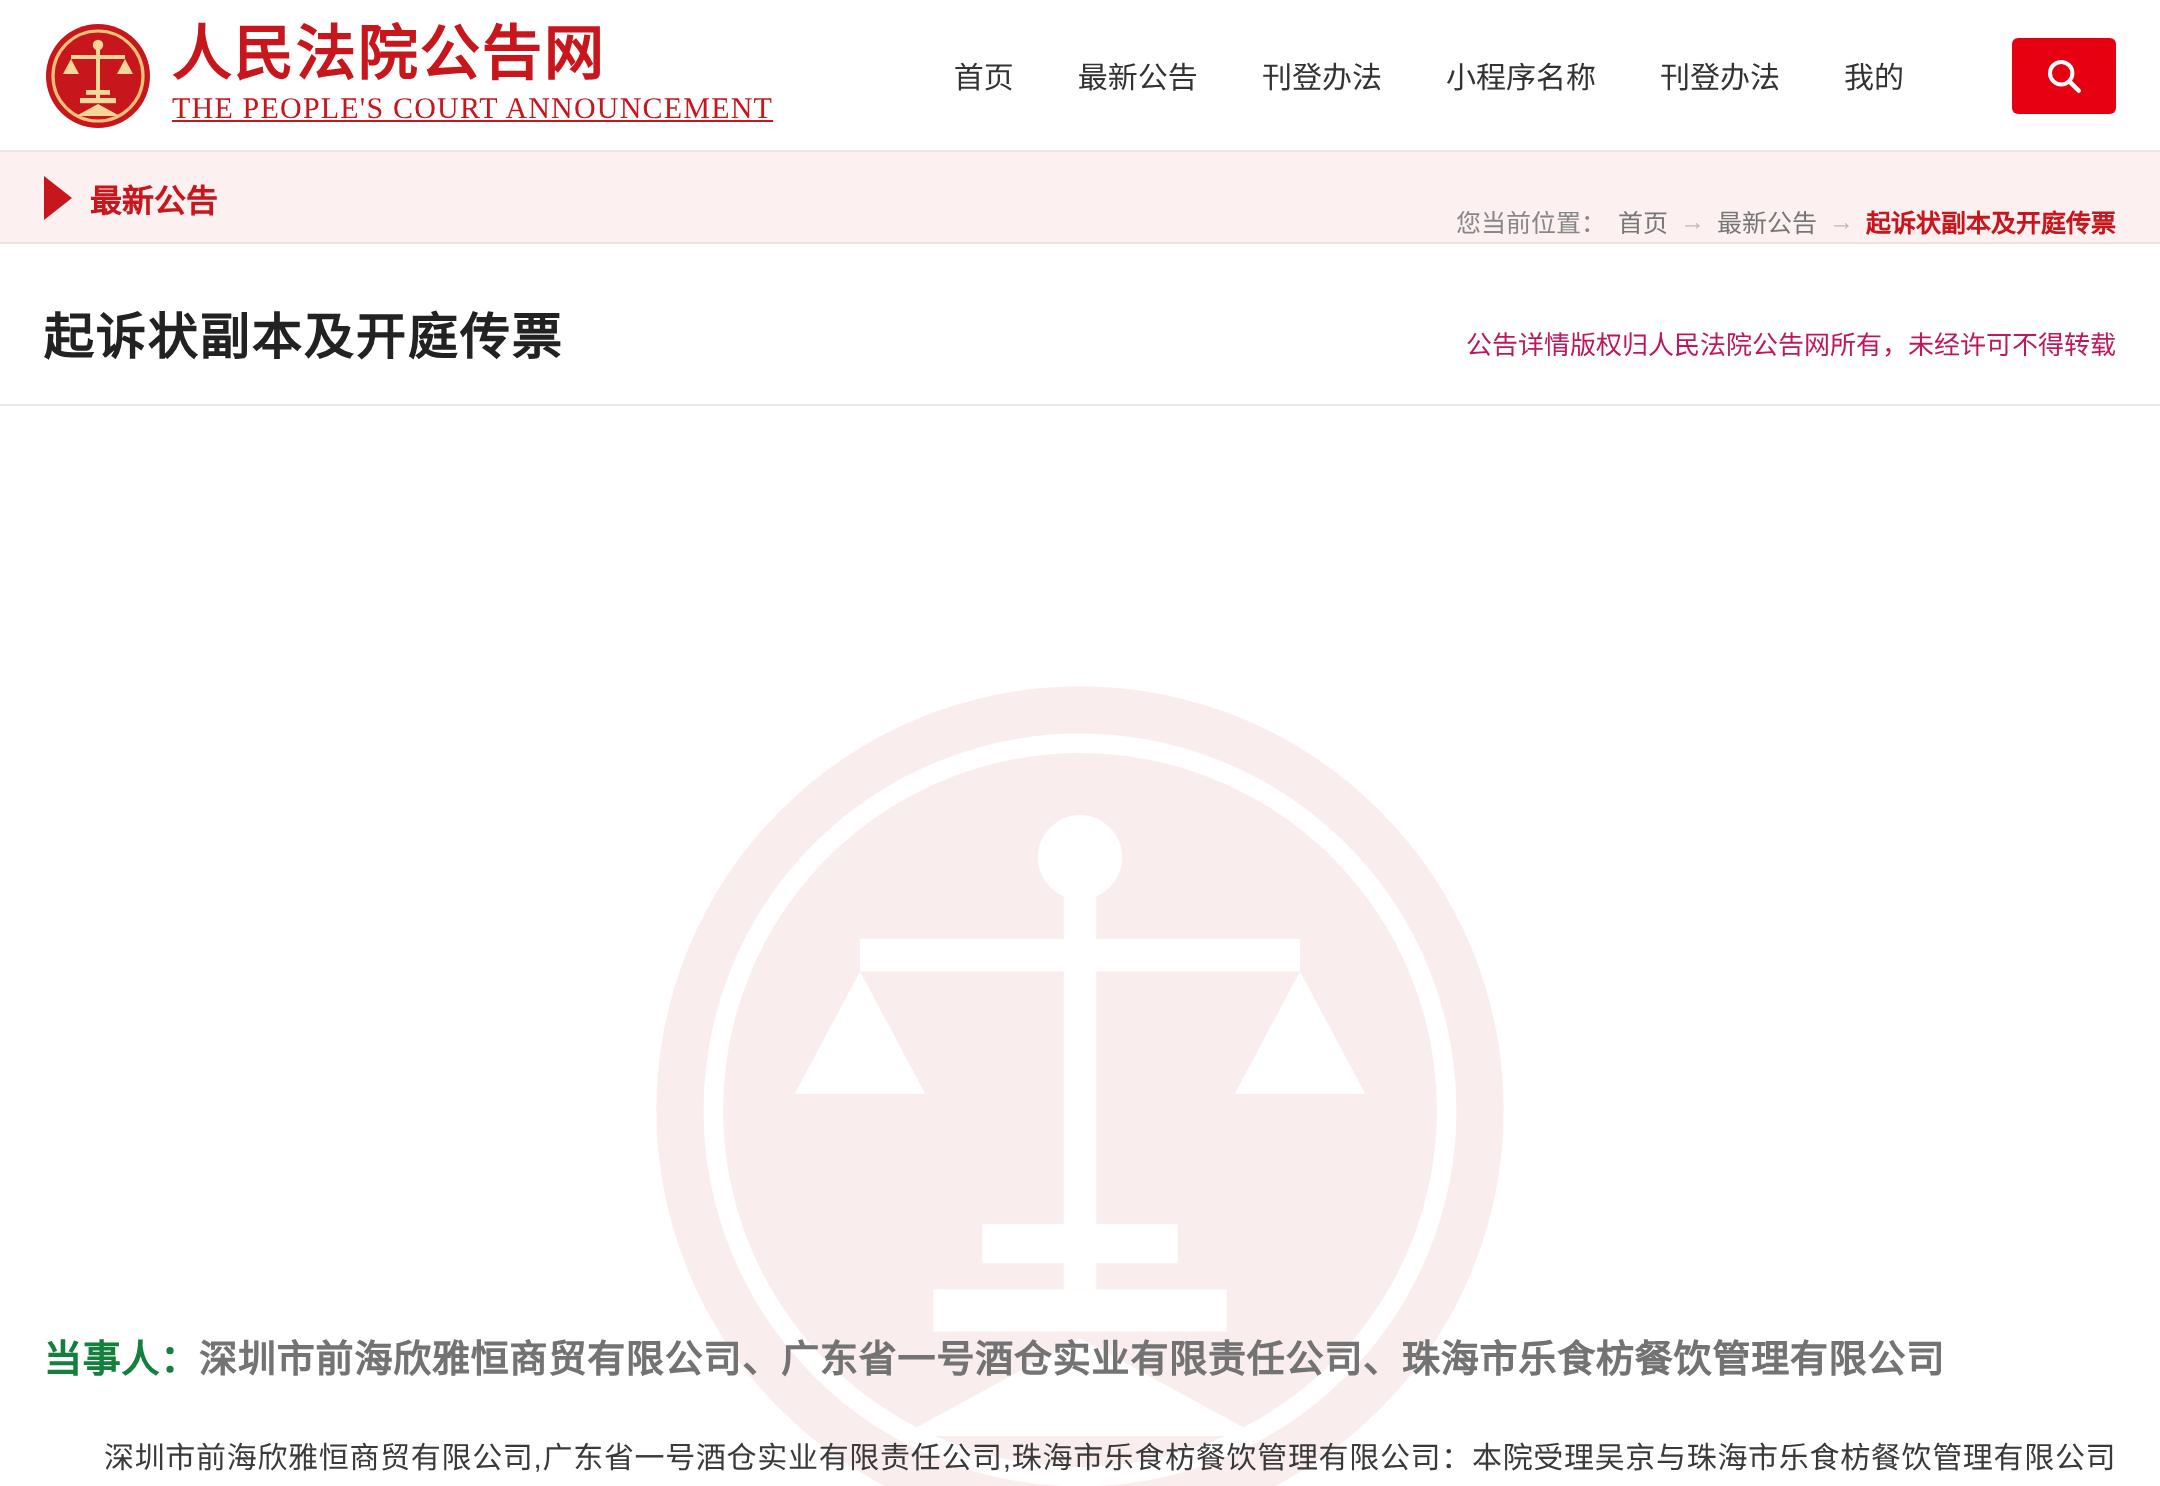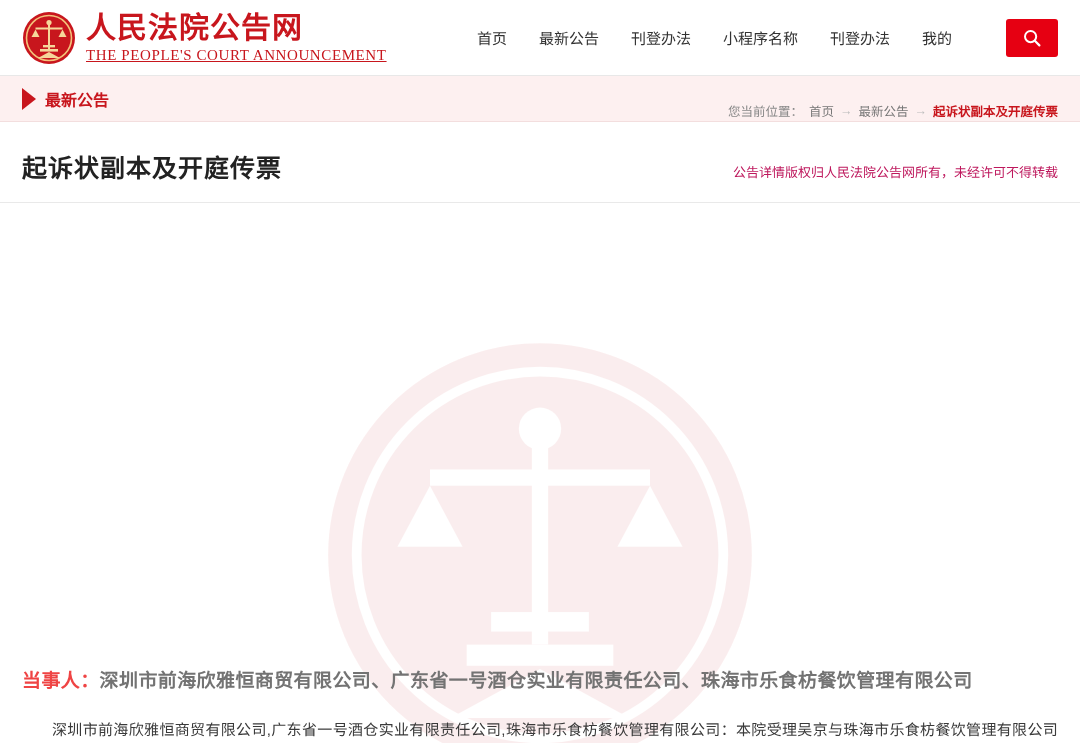--- a/index.html
+++ b/index.html
@@ -157,21 +157,21 @@
   }
   .content > * { position: relative; z-index: 1; }
 
   .party-line {
     font-size: 19px;
     font-weight: bold;
     color: #111;
     line-height: 1.7;
     letter-spacing: 0.4px;
   }
-  .party-label { color: #ef4444; }
+  .party-label { color: #15803d; }
   .party-names { color: #737373; }
 
   .body-text {
     margin-top: 18px;
     font-size: 15px;
     line-height: 2.05;
     color: #3a3a3a;
     text-align: justify;
     text-justify: inter-ideograph;
     text-indent: 2em;

